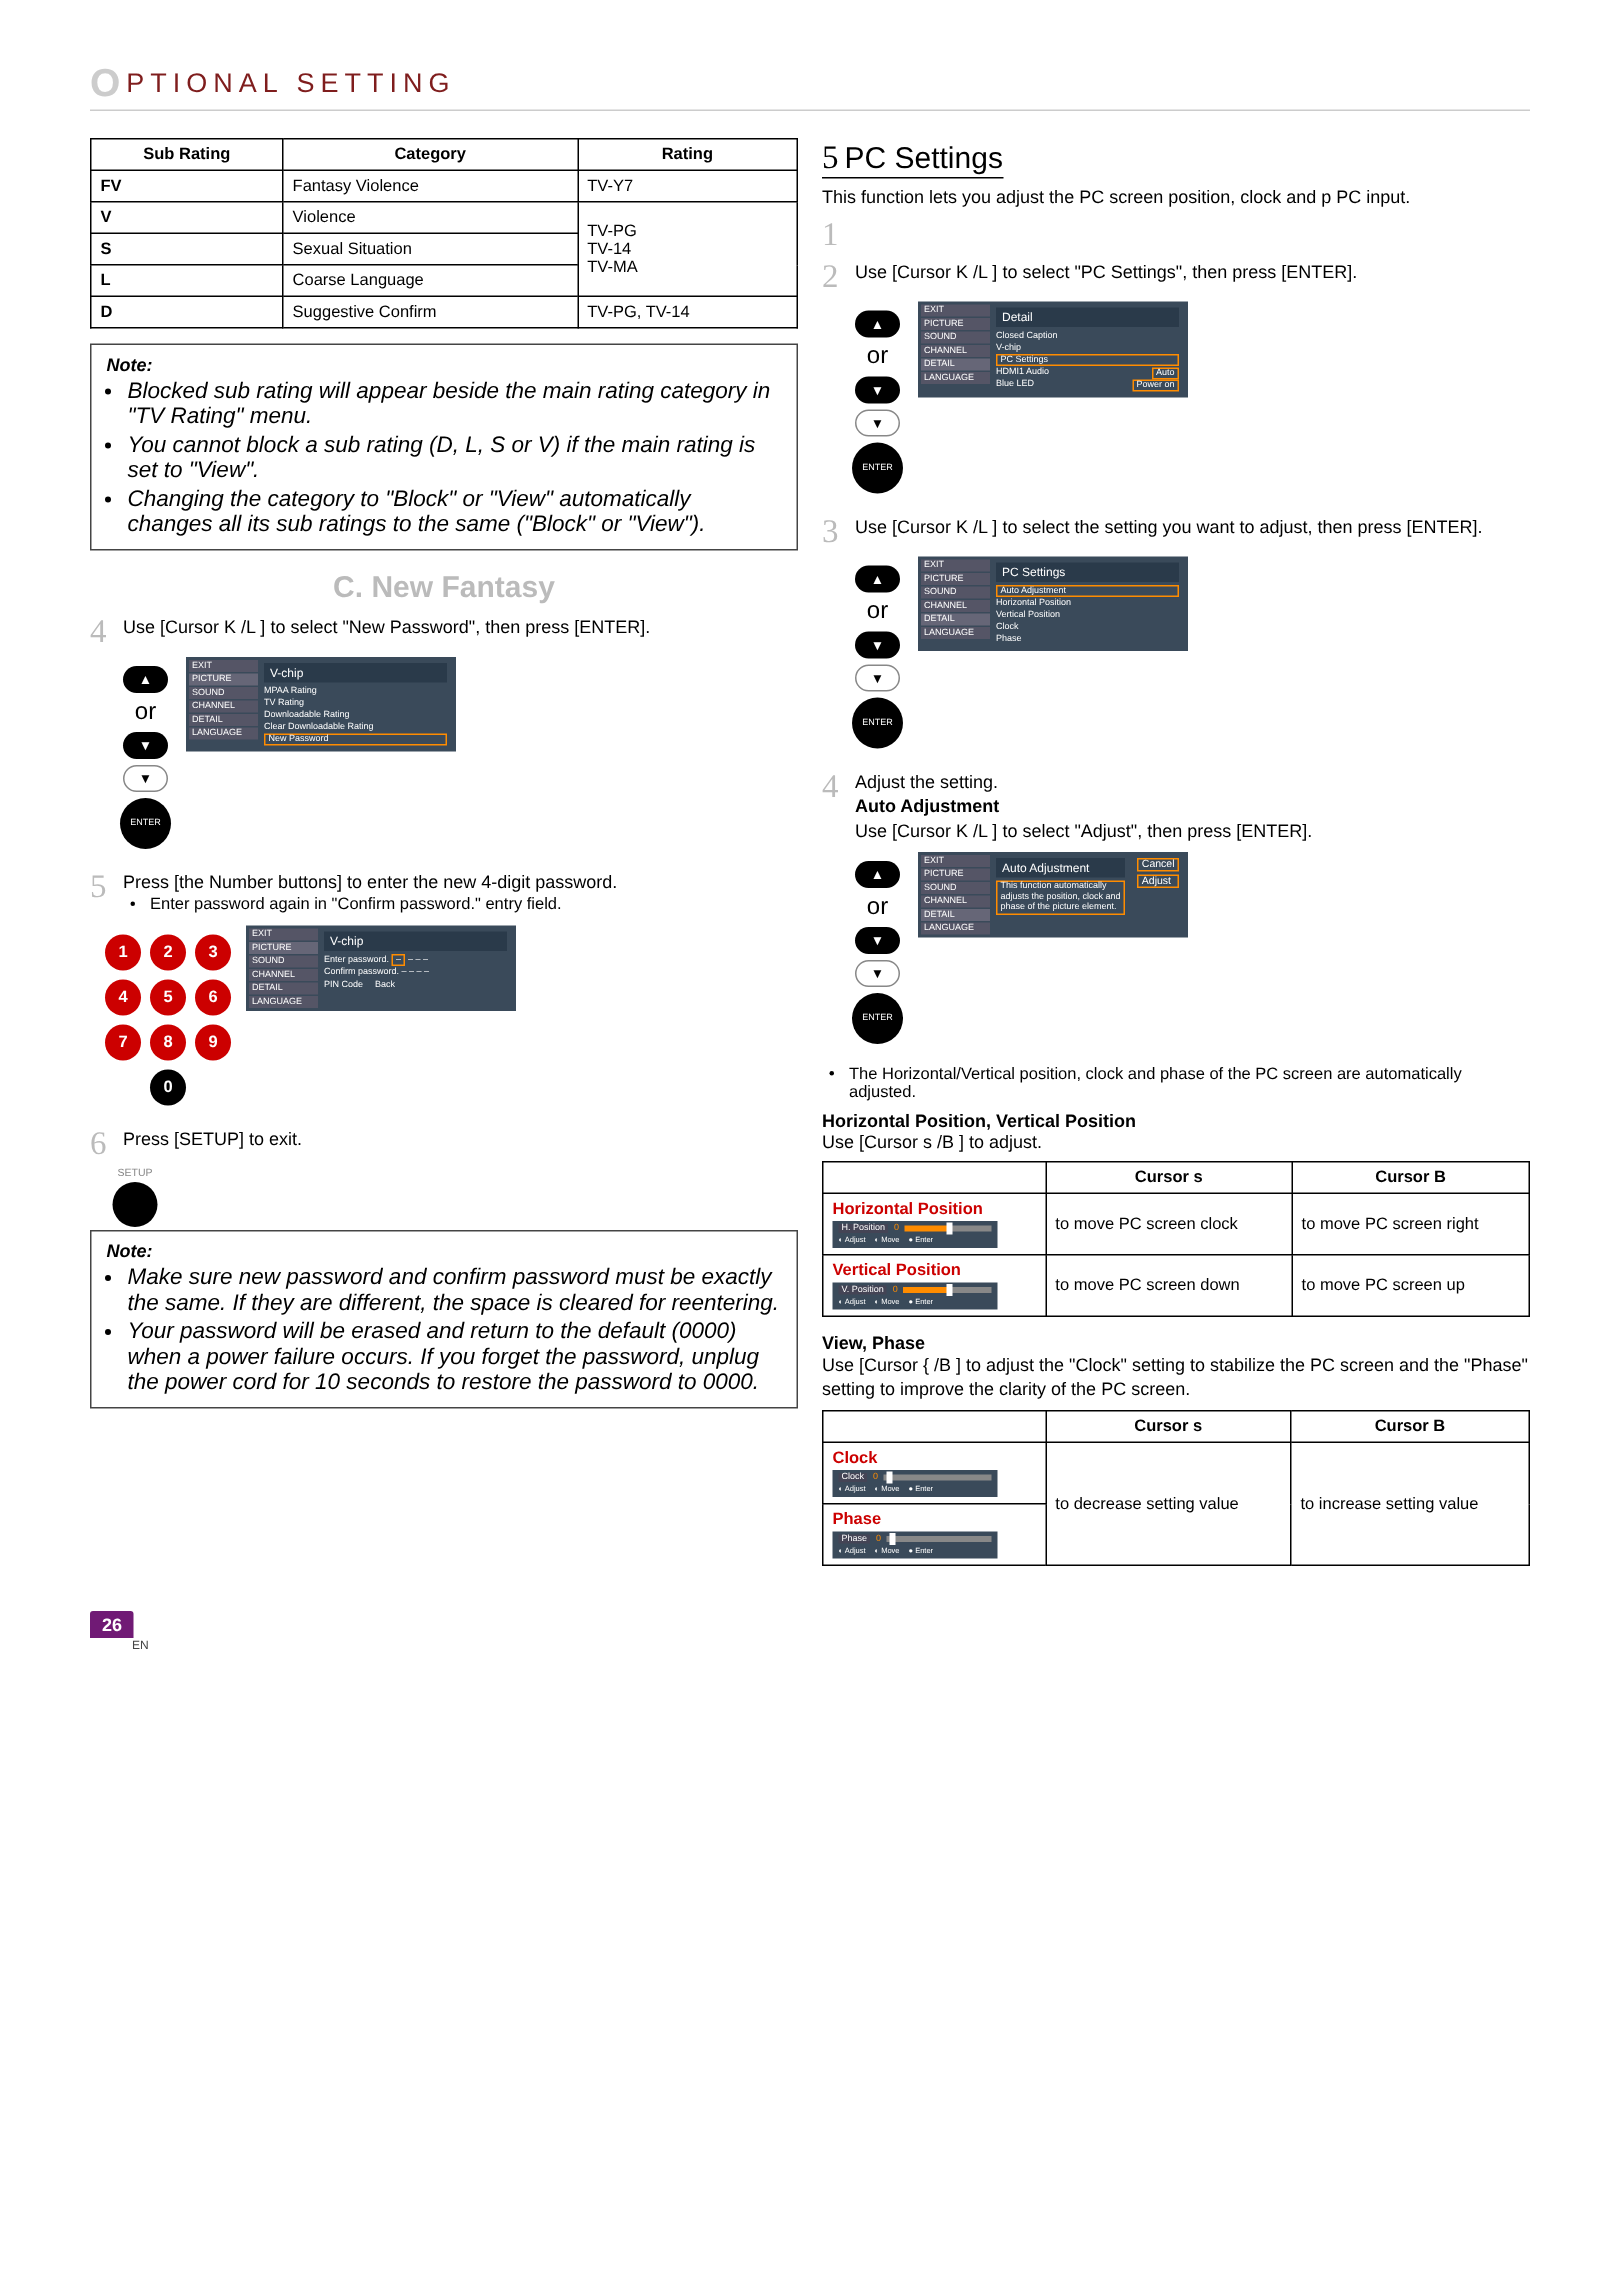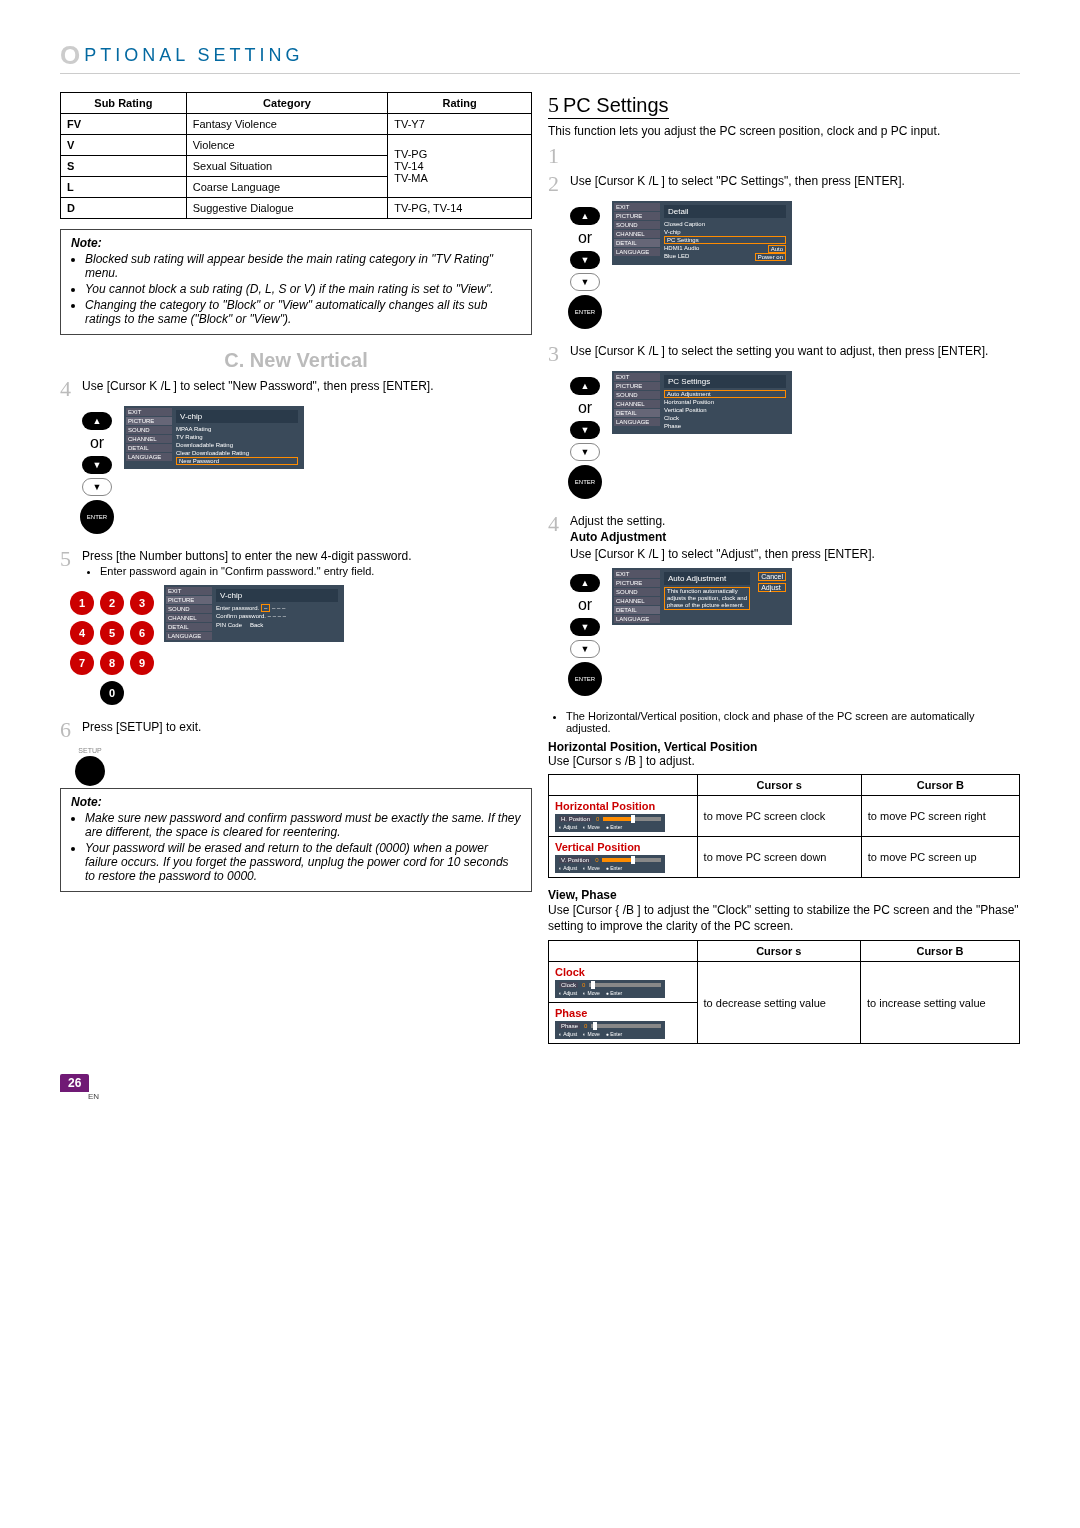--- a/index.html
+++ b/index.html
@@ -1,28 +1,28 @@
 <!DOCTYPE html>
 <html><head>
 <meta charset="utf-8">
 <style>
   * { box-sizing: border-box; margin: 0; padding: 0; }
   body { font-family: Arial, sans-serif; font-size: 12px; color: #000; background: #fff; padding: 40px 60px; width: 1080px; }
   .page { display: flex; flex-direction: column; }
   .header-row { display: flex; align-items: center; margin-bottom: 18px; border-bottom: 1px solid #ccc; padding-bottom: 2px; }
   .header-icon { font-size: 26px; color: #ccc; margin-right: 4px; font-weight: bold; }
-  .header-text { color: #0369a1; font-size: 18px; letter-spacing: 4px; }
+  .header-text { color: #7f1d1d; font-size: 18px; letter-spacing: 4px; }
   .columns { display: flex; gap: 16px; }
   .col { width: 50%; }
   table.tbl { border-collapse: collapse; width: 100%; font-size: 11px; margin-bottom: 10px; }
   table.tbl th, table.tbl td { border: 1px solid #000; padding: 4px 6px; text-align: left; }
   table.tbl th { font-weight: bold; text-align: center; }
   .note-box { border: 1px solid #444; padding: 6px 10px; margin-bottom: 14px; }
   .note-title { font-style: italic; font-weight: bold; margin-bottom: 2px; }
-  .note-list { list-style: disc; margin-left: 14px; font-style: italic; font-size: 12px; }
+  .note-list { list-style: disc; margin-left: 14px; font-style: italic; font-size: 15px; }
   .note-list li { margin-bottom: 2px; }
   .section-title { color: #bbb; font-size: 20px; text-align: center; margin: 10px 0 6px; font-weight: bold; text-shadow: 1px 1px 0 #fff; }
   .section-title-five { color: #000; font-size: 20px; border-bottom: 1px solid #000; display: inline-block; margin-bottom: 4px; }
   .section-title-five .num { font-family: serif; font-size: 22px; margin-right: 4px; }
   .body-text { font-size: 12px; margin-bottom: 6px; line-height: 1.35; }
   .step { display: flex; margin-bottom: 6px; align-items: flex-start; }
   .step-num { font-family: Georgia, serif; font-size: 22px; color: #bbb; margin-right: 6px; line-height: 1; min-width: 16px; }
   .step-body { flex: 1; font-size: 12px; line-height: 1.35; }
   .bold { font-weight: bold; }
   .remote-cluster { display: flex; flex-direction: column; align-items: center; gap: 4px; margin: 6px 0 6px 20px; }
@@ -100,36 +100,36 @@
           <tr>
             <td class="bold">S</td>
             <td>Sexual Situation</td>
           </tr>
           <tr>
             <td class="bold">L</td>
             <td>Coarse Language</td>
           </tr>
           <tr>
             <td class="bold">D</td>
-            <td>Suggestive Dialogue</td>
+            <td>Suggestive Confirm</td>
             <td>TV-PG, TV-14</td>
           </tr>
         </tbody>
       </table>
 
       <div class="note-box">
         <div class="note-title">Note:</div>
         <ul class="note-list">
           <li>Blocked sub rating will appear beside the main rating category in "TV Rating" menu.</li>
           <li>You cannot block a sub rating (D, L, S or V) if the main rating is set to "View".</li>
           <li>Changing the category to "Block" or "View" automatically changes all its sub ratings to the same ("Block" or "View").</li>
         </ul>
       </div>
 
-      <div class="section-title">C.  New Vertical</div>
+      <div class="section-title">C.  New Fantasy</div>
 
       <div class="step">
         <div class="step-num">4</div>
         <div class="step-body">Use [Cursor K /L ] to select "New Password", then press [ENTER].</div>
       </div>
 
       <div class="inline-osd-wrap">
         <div class="remote-cluster">
           <div class="remote-btn">▲</div>
           <div class="remote-or">or</div>

